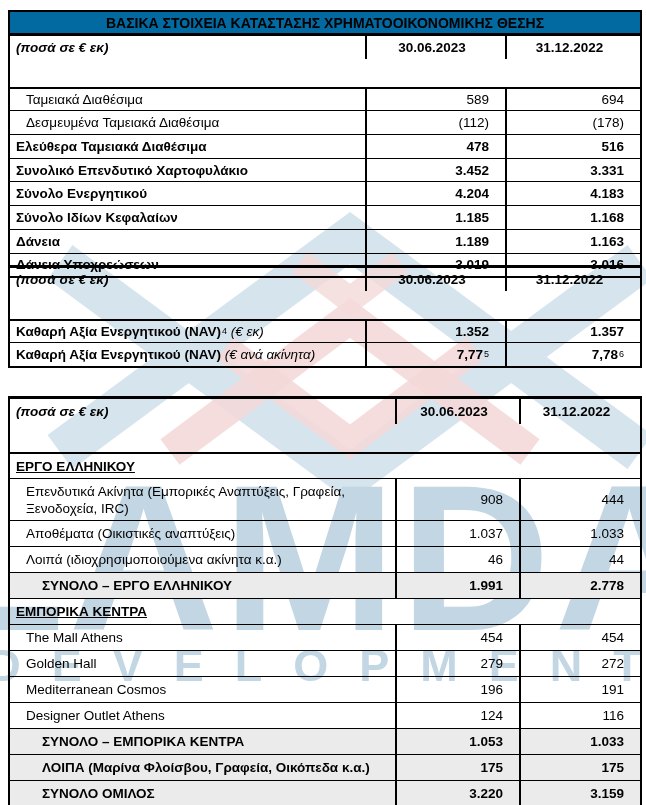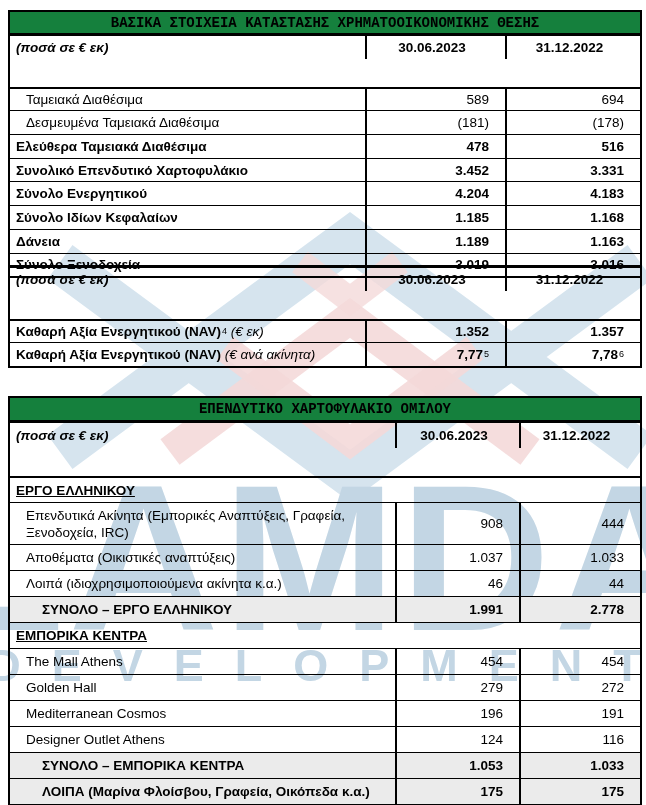--- a/index.html
+++ b/index.html
@@ -24,23 +24,23 @@
   
   .fin-table{
     position:absolute;left:8px;width:630px;z-index:1;
     border:2.5px solid #000;background:transparent;box-sizing:content-box;
   }
   .t1{top:10px;}
   .t2{top:265px;}
   .t3{top:396px;}
 
   .tbl-title{
-    background:#15803d;border-bottom:2.5px solid #000;
+    background:#0369a1;border-bottom:2.5px solid #000;
     display:flex;align-items:center;justify-content:center;
-    font-weight:bold;font-size:14px;height:21px;font-family:Liberation Mono, monospace;
+    font-weight:bold;font-size:14px;height:21px;
   }
   .t3 .tbl-title{height:22px;}
 
   .tbl-grid{display:grid;}
   .t1 .tbl-grid,.t2 .tbl-grid{grid-template-columns:355px 140px 135px;}
   .t3 .tbl-grid{grid-template-columns:385px 124px 121px;}
 
   .cell{
     display:flex;align-items:center;box-sizing:border-box;
     font-size:13.5px;overflow:hidden;
@@ -96,38 +96,38 @@
       <div class="hdr row">
         <div class="cell lab">(ποσά σε € εκ)</div>
         <div class="cell v">30.06.2023</div>
         <div class="cell v">31.12.2022</div>
       </div>
     <div class="row r-item first"><div class="cell lab">
             <span class="lbl-main">Ταμειακά Διαθέσιμα</span>
           </div><div class="cell v">589</div><div class="cell v">694</div></div>
         <div class="row r-item"><div class="cell lab">
             <span class="lbl-main">Δεσμευμένα Ταμειακά Διαθέσιμα</span>
-          </div><div class="cell v">(181)</div><div class="cell v">(178)</div></div>
+          </div><div class="cell v">(112)</div><div class="cell v">(178)</div></div>
         <div class="row r-bold"><div class="cell lab">
             <span class="lbl-main">Ελεύθερα Ταμειακά Διαθέσιμα</span>
           </div><div class="cell v">478</div><div class="cell v">516</div></div>
         <div class="row r-bold"><div class="cell lab">
             <span class="lbl-main">Συνολικό Επενδυτικό Χαρτοφυλάκιο</span>
           </div><div class="cell v">3.452</div><div class="cell v">3.331</div></div>
         <div class="row r-bold"><div class="cell lab">
             <span class="lbl-main">Σύνολο Ενεργητικού</span>
           </div><div class="cell v">4.204</div><div class="cell v">4.183</div></div>
         <div class="row r-bold"><div class="cell lab">
             <span class="lbl-main">Σύνολο Ιδίων Κεφαλαίων</span>
           </div><div class="cell v">1.185</div><div class="cell v">1.168</div></div>
         <div class="row r-bold"><div class="cell lab">
             <span class="lbl-main">Δάνεια</span>
           </div><div class="cell v">1.189</div><div class="cell v">1.163</div></div>
         <div class="row r-bold"><div class="cell lab">
-            <span class="lbl-main">Σύνολο Ξενοδοχεία</span>
+            <span class="lbl-main">Δάνεια Υποχρεώσεων</span>
           </div><div class="cell v">3.019</div><div class="cell v">3.016</div></div>
       </div>
   </div>
 
   <div class="fin-table t2">
     <div class="tbl-grid">
       <div class="hdr row">
         <div class="cell lab">(ποσά σε € εκ)</div>
         <div class="cell v">30.06.2023</div>
         <div class="cell v">31.12.2022</div>
@@ -138,21 +138,20 @@
             <span class="lbl-note"> (€ εκ)</span>
           </div><div class="cell v">1.352</div><div class="cell v">1.357</div></div>
         <div class="row r-bold"><div class="cell lab">
             <span class="lbl-main">Καθαρή Αξία Ενεργητικού (NAV)</span>
             <span class="lbl-note"> (€ ανά ακίνητα)</span>
           </div><div class="cell v">7,77<sup>5</sup></div><div class="cell v">7,78<sup>6</sup></div></div>
       </div>
   </div>
 
   <div class="fin-table t3">
-    <div class="tbl-title">ΕΠΕΝΔΥΤΙΚΟ ΧΑΡΤΟΦΥΛΑΚΙΟ ΟΜΙΛΟΥ</div>
     <div class="tbl-grid">
       <div class="hdr row">
         <div class="cell lab">(ποσά σε € εκ)</div>
         <div class="cell v">30.06.2023</div>
         <div class="cell v">31.12.2022</div>
       </div>
     <div class="row r-section first"><div class="cell lab" style="grid-column: 1 / -1;">
             <span class="lbl-main">ΕΡΓΟ ΕΛΛΗΝΙΚΟΥ</span>
           </div></div>
         <div class="row r-item r-tall"><div class="cell lab">

